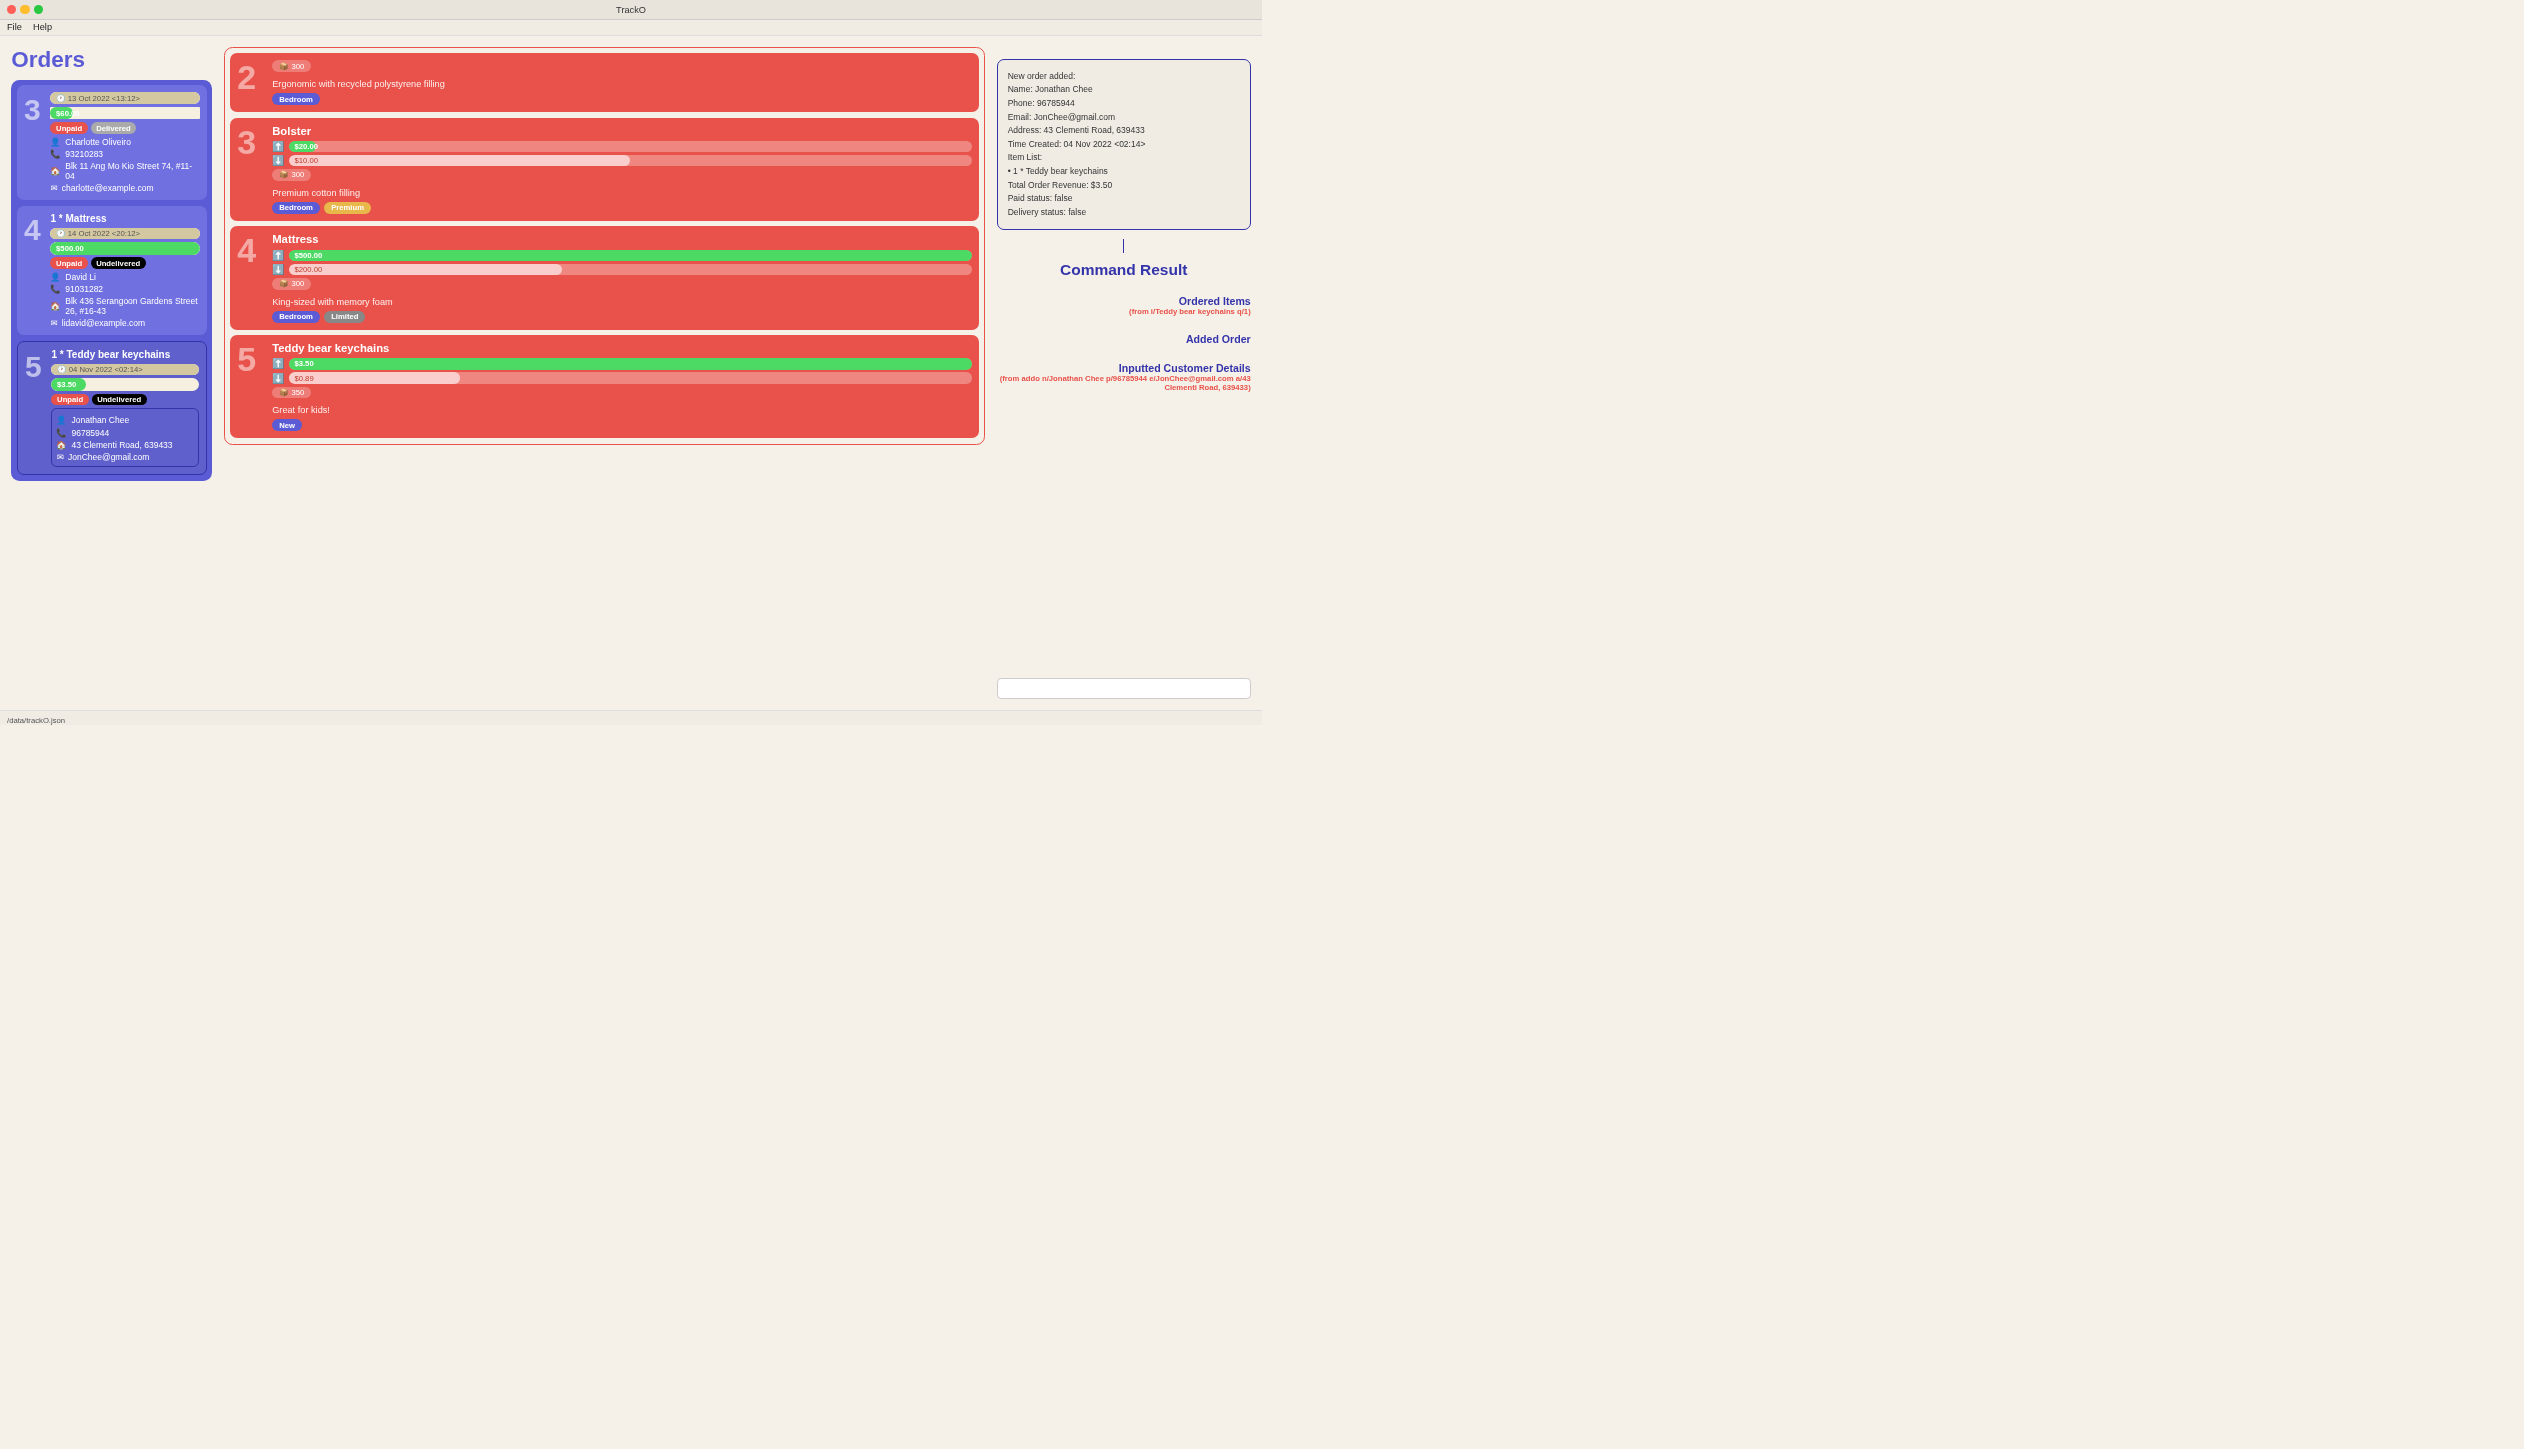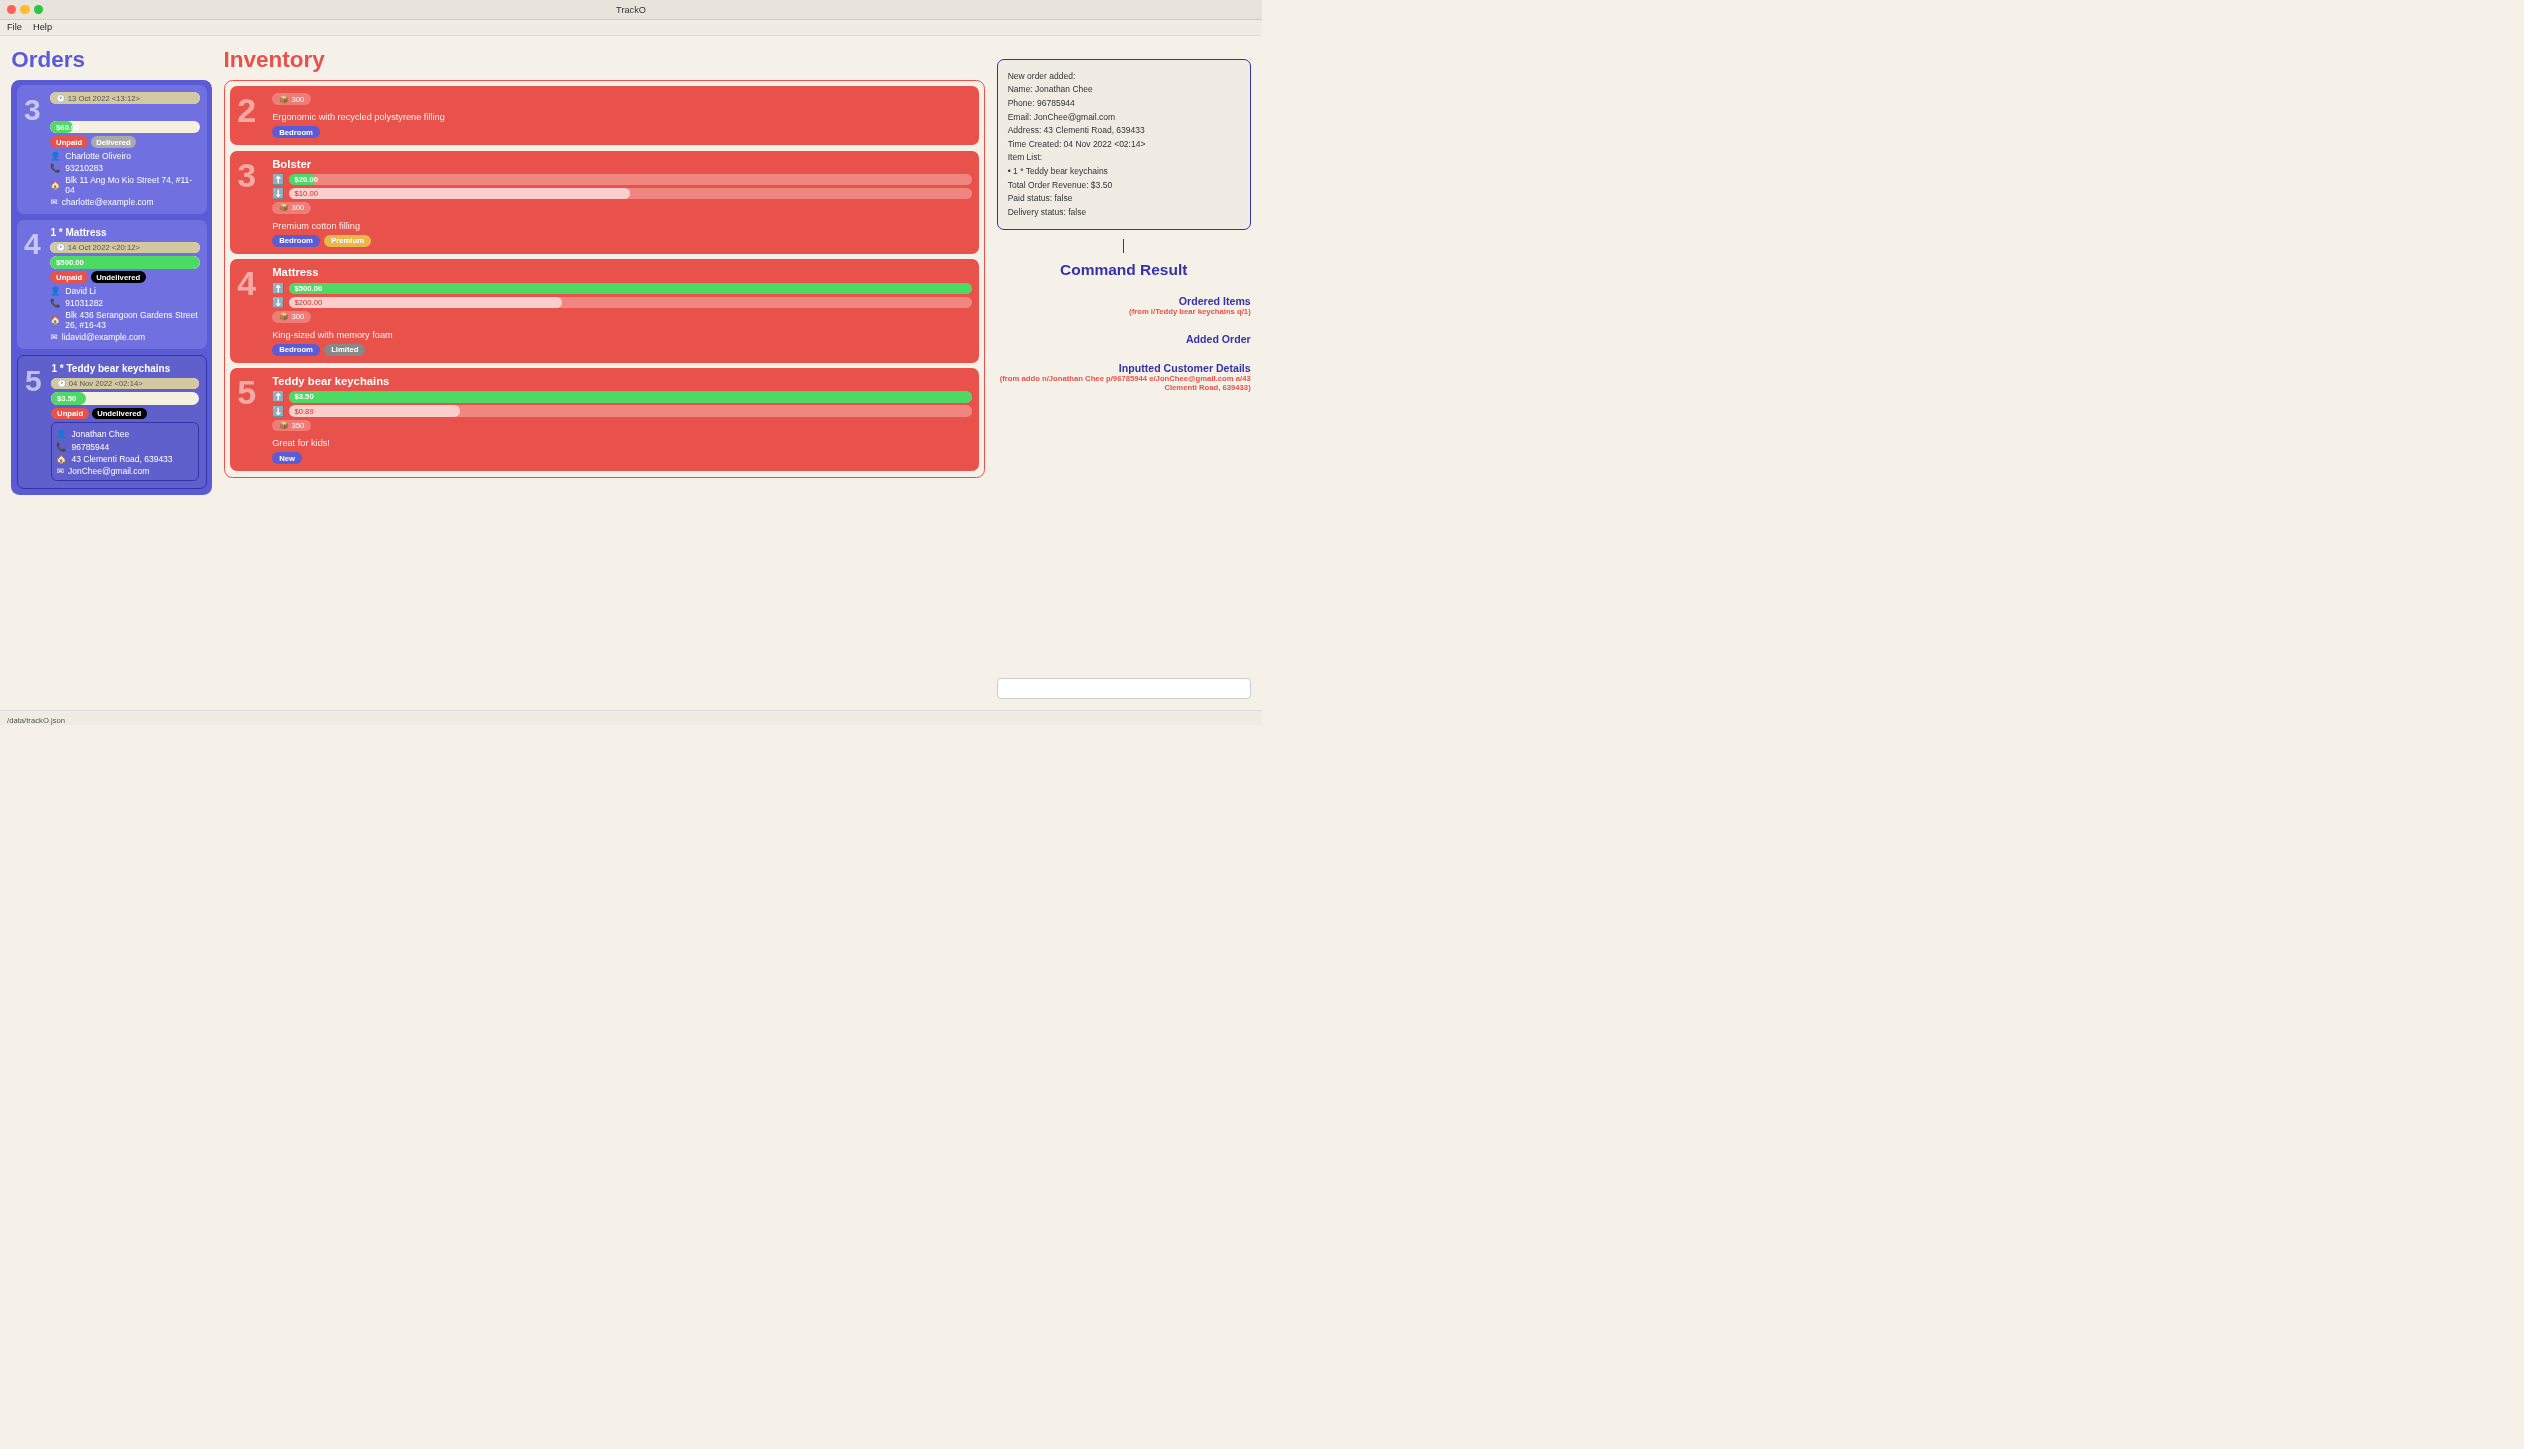--- a/index.html
+++ b/index.html
@@ -354,21 +354,21 @@
     <div class="orders-list">
 
       <div class="order-card">
         <div class="order-number">3</div>
         <div class="order-details">
           <div class="progress-bar-container progress-bar-date">
             <div class="progress-bar-fill-date">
               <span>🕐</span>&nbsp;<span>13 Oct 2022 &lt;13:12&gt;</span>
             </div>
           </div>
-          <div style="margin-top:17px; background:#f5f0e0; border-radius:6px; height:12.7px; overflow:hidden;">
+          <div style="margin-top:3px; background:#f5f0e0; border-radius:1px; height:12.7px; overflow:hidden;">
             <div style="width:15%; height:100%; background:#4cd964; border-radius:7px; display:flex; align-items:center; padding:0 5.6px;">
               <span style="font-size:7.7px; color:white; font-weight:600; white-space:nowrap;">$60.00</span>
             </div>
           </div>
           <div class="badges">
             <span class="badge badge-unpaid">Unpaid</span>
             <span class="badge badge-delivered">Delivered</span>
           </div>
           <div class="order-info-line">
             <span>👤</span>
@@ -462,21 +462,20 @@
               <span>JonChee@gmail.com</span>
             </div>
           </div>
         </div>
       </div>
 
     </div>
   </div>
 
   <div class="inventory-panel">
-    <div class="section-title-inventory">Inventory</div>
     <div class="inventory-list">
 
       <div class="inventory-card">
         <div class="inv-number">2</div>
         <div class="inv-details">
           <div style="display:flex; align-items:center; gap:5.6px; margin-bottom:4.2px;">
             <div class="inv-stock-badge">
               <span>📦</span>
               <span>300</span>
             </div>

